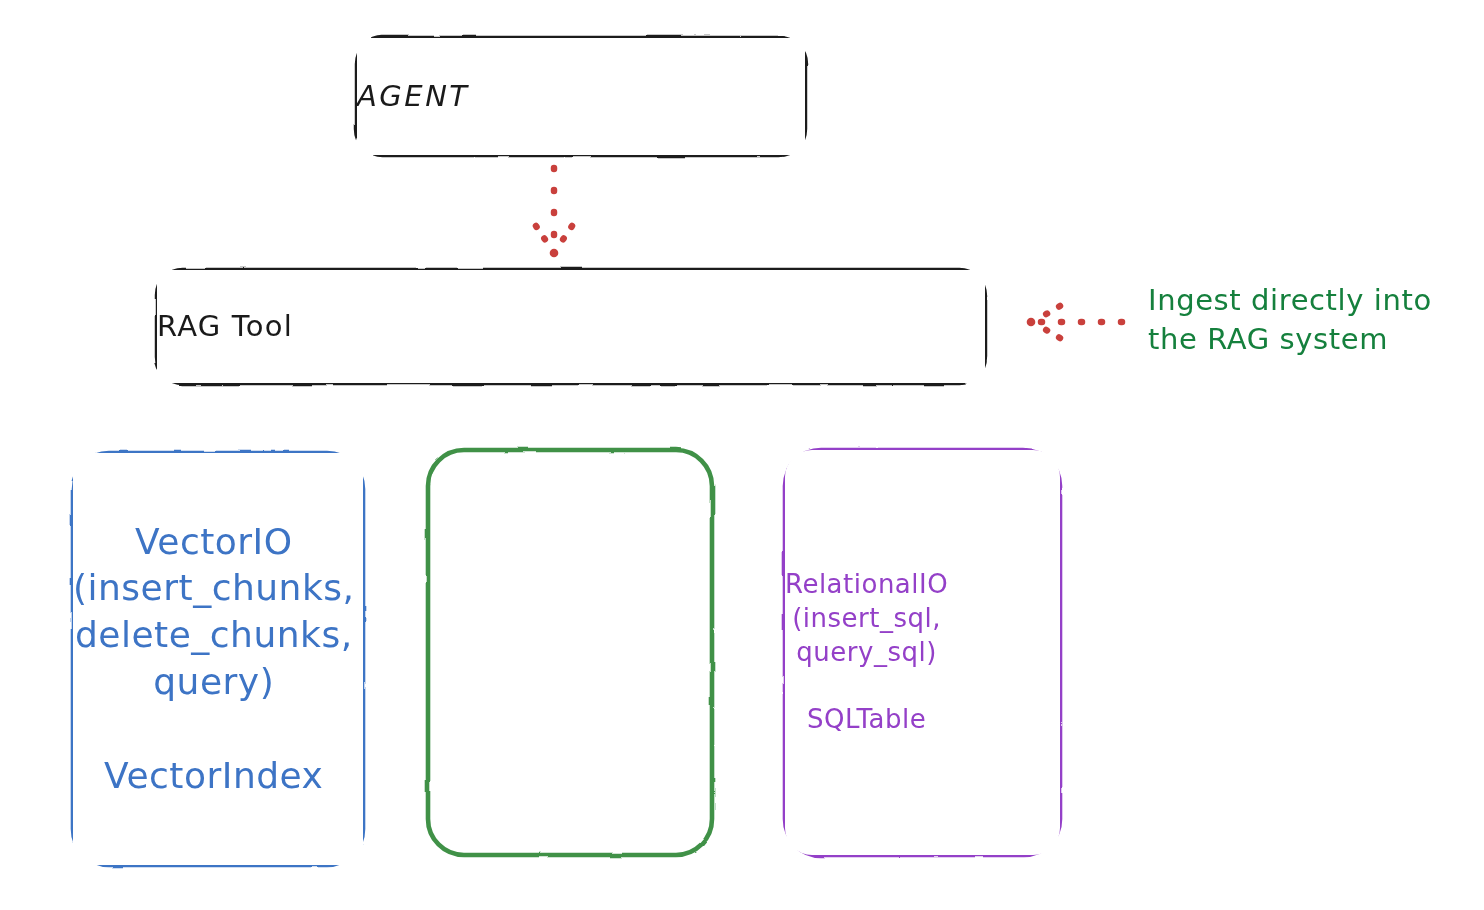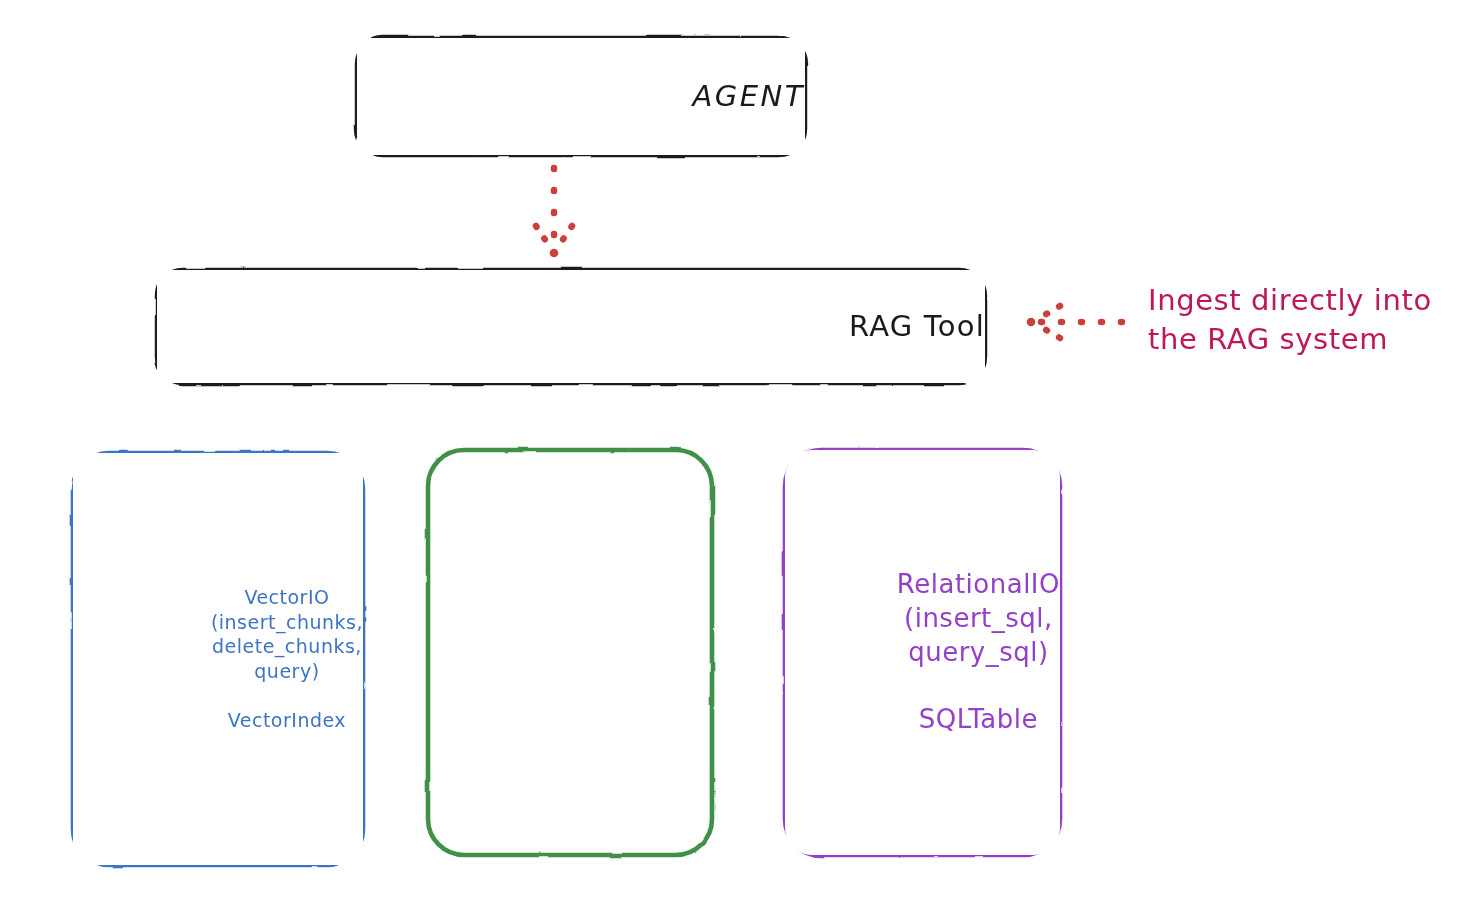--- a/index.html
+++ b/index.html
@@ -22,21 +22,21 @@
     height: 910px;
   }
 
   
   .node {
     position: absolute;
     box-sizing: border-box;
     background: #ffffff;
     display: flex;
     align-items: center;
-    justify-content: flex-end;
+    justify-content: flex-start;
     text-align: center;
   }
 
   .node-label {
     display: block;
     white-space: pre-line;
     line-height: 1.30;
     letter-spacing: 0.5px;
   }
 
@@ -81,38 +81,38 @@
   }
   .box-relationalio {
     left: 785px;
     top: 450px;
     width: 275px;
     height: 405px;
     border-radius: 27px;
   }
   .box-vectorio .node-label {
     color: #3d74c5;
-    font-size: 19px;
+    font-size: 36px;
   }
   .box-keyvalueio .node-label {
     color: #3f9147;
     font-size: 27px;
   }
   .box-relationalio .node-label {
     color: #9440c8;
     font-size: 26px;
   }
 
   
   .annotation {
     position: absolute;
     left: 1148px;
     top: 281px;
     width: 330px;
-    color: #be185d;
+    color: #15803d;
     font-size: 29px;
     line-height: 1.36;
     letter-spacing: 0.6px;
     white-space: pre-line;
     text-align: left;
   }
 
   .svg-layer {
     position: absolute;
     left: 0; top: 0;

